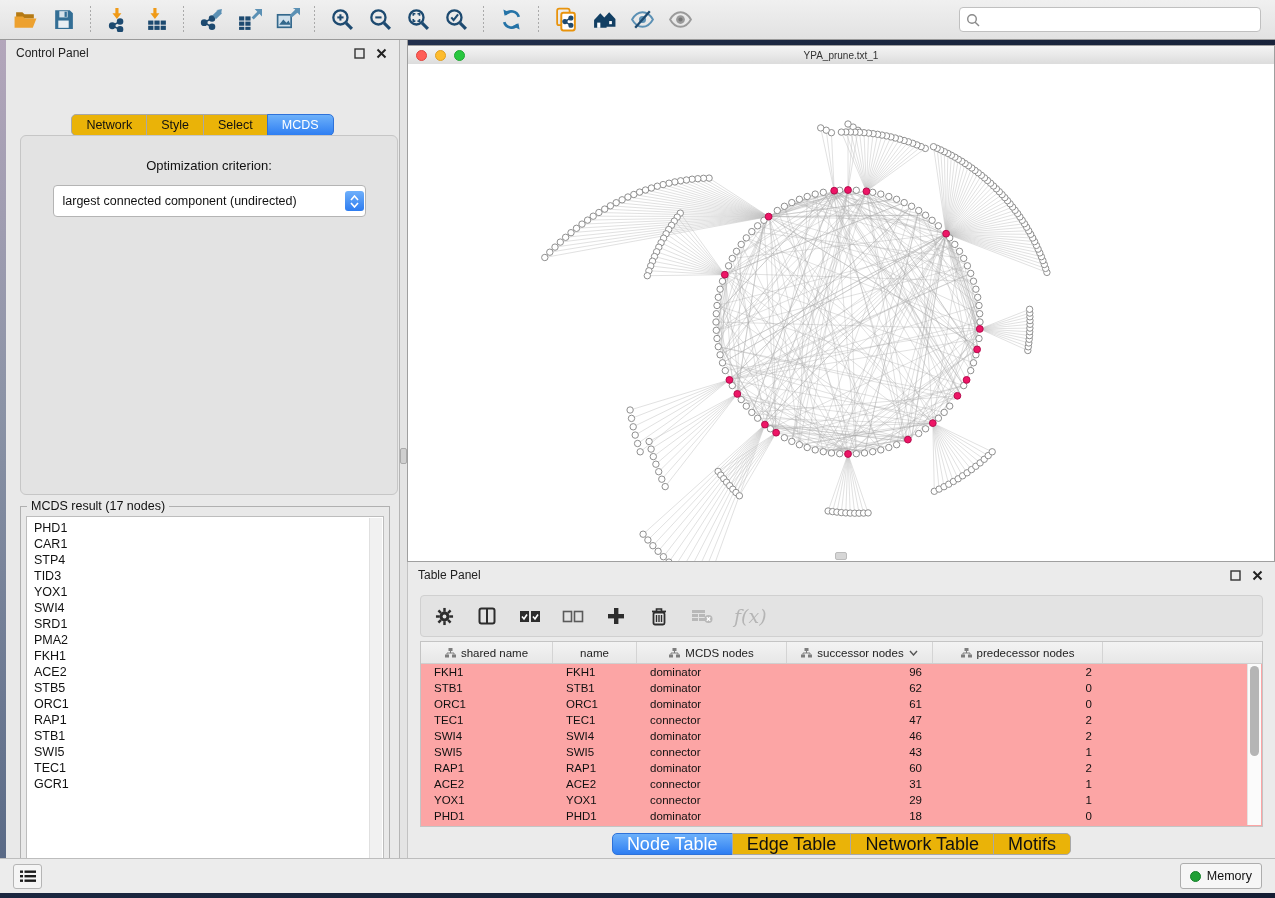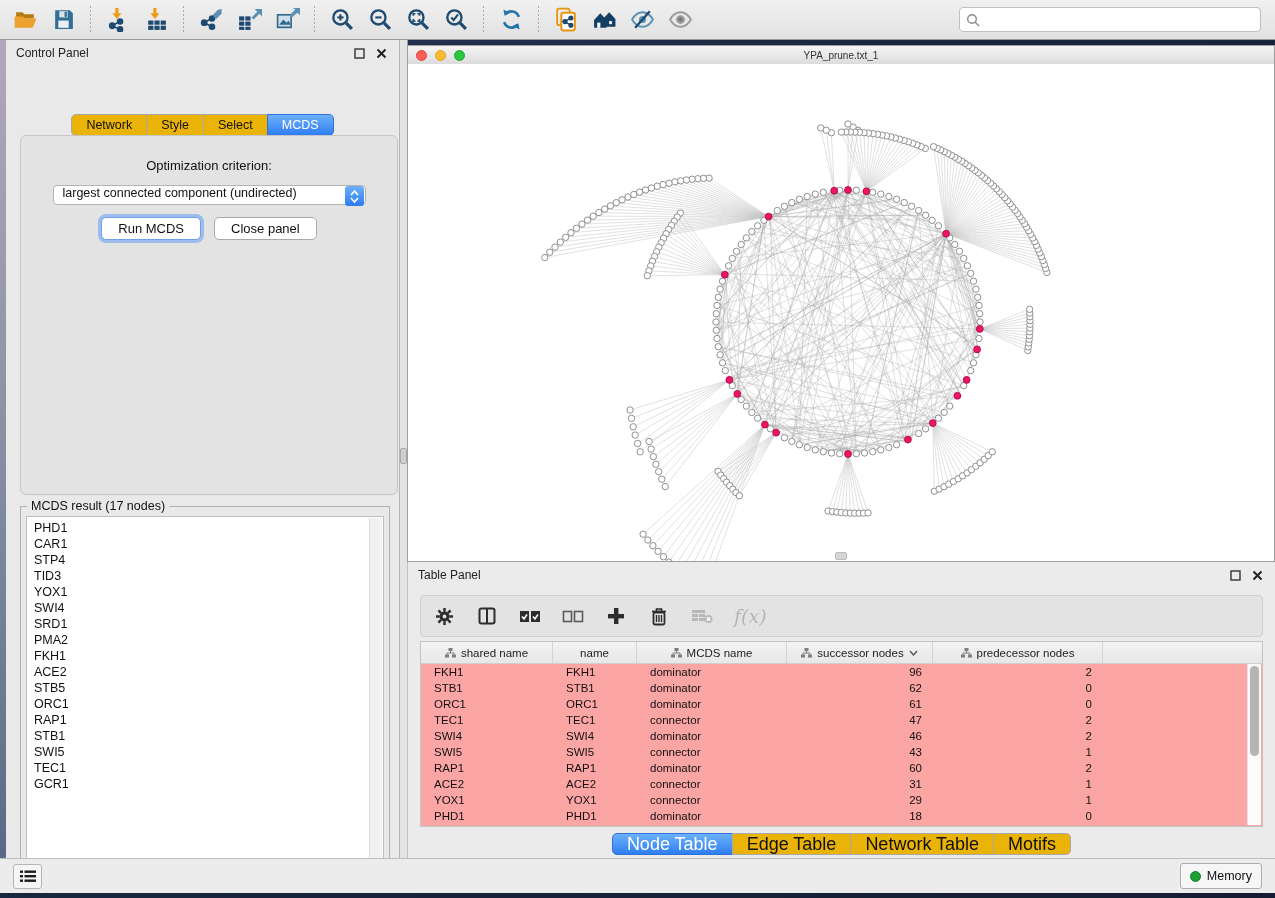--- a/index.html
+++ b/index.html
@@ -31,22 +31,22 @@
   .cp-tabs{position:absolute;left:0;top:74px;width:100%;display:flex;justify-content:center;}
   .seg{display:flex;}
   .seg .tab{height:20px;line-height:20px;padding:0 14px;font-size:12.5px;background:#eab308;
        border:1px solid #a8a8a8;margin-left:-1px;color:#111;text-align:center;}
   .seg .tab:first-child{border-radius:5px 0 0 5px;margin-left:0;}
   .seg .tab:last-child{border-radius:0 5px 5px 0;}
   .seg .tab.sel{background:linear-gradient(#6db1fa,#2e7ef2);border-color:#2e72d9;color:#fff;}
   .cp-body{position:absolute;left:14px;top:95px;width:378px;height:360px;background:#e3e3e3;
        border:1px solid #c6c6c6;border-radius:6px;box-sizing:border-box;}
   .crit-label{margin-top:22px;text-align:center;font-size:13px;color:#111;}
-  .dropdown{margin:12px auto 0;width:313px;height:20px;background:#fff;border:1px solid #b4b4b4;
-       border-radius:4px;display:flex;align-items:flex-start;box-sizing:border-box;position:relative;}
+  .dropdown{margin:12px auto 0;width:313px;height:32px;background:#fff;border:1px solid #b4b4b4;
+       border-radius:4px;display:flex;align-items:center;box-sizing:border-box;position:relative;}
   .dropdown .val{flex:1;font-size:12.5px;padding-left:9px;color:#111;white-space:nowrap;}
   .dd-step{width:19px;height:20px;border-radius:3px;margin-right:1px;
        background:linear-gradient(#6fb0fb,#2d7cf0);display:flex;flex-direction:column;
        align-items:center;justify-content:center;gap:1px;}
   .btn-row{margin-top:12px;display:flex;justify-content:center;gap:13px;}
   .btn{height:23px;padding:0 16px;background:#fff;border:1px solid #a9a9a9;border-radius:5px;
        font-size:13px;color:#111;display:flex;align-items:center;}
   .btn.focus{box-shadow:0 0 0 3px rgba(98,158,245,.55);border-color:#6f9fe8;}
   .result-box{position:absolute;left:14px;top:466px;width:370px;height:372px;
        border:1px solid #b0b0b0;box-sizing:border-box;background:#e9e9e9;}
@@ -293,24 +293,20 @@
       <div class="dropdown">
         <span class="val">largest connected component (undirected)</span>
         <span class="dd-step">
           <svg width="9" height="6" viewBox="0 0 9 6">
               <path d="M1 5l3.5-4L8 5" fill="none" stroke="#fff" stroke-width="1.6"></path>
             </svg>
           <svg width="9" height="6" viewBox="0 0 9 6">
               <path d="M1 1l3.5 4L8 1" fill="none" stroke="#fff" stroke-width="1.6"></path>
             </svg>
         </span>
-      </div>
-      <div class="btn-row">
-        <button class="btn focus">Run MCDS</button>
-        <button class="btn">Close panel</button>
       </div>
     </div>
 
     <div class="result-box">
       <span class="result-legend">MCDS result (17 nodes)</span>
       <div class="result-list">
         <div class="result-scroll"></div>
       <div class="item">PHD1</div>
           <div class="item">CAR1</div>
           <div class="item">STP4</div>
@@ -1206,21 +1202,21 @@
           </div>
           <div class="th c2">
             <svg width="11" height="10" viewBox="0 0 11 10">
               <g fill="#7d7d7d">
                 <rect x="3.5" y="0" width="4" height="3"></rect>
                 <rect x="0" y="6.5" width="4" height="3"></rect>
                 <rect x="7" y="6.5" width="4" height="3"></rect>
               </g>
               <path d="M5.5 3v2M2 6.5V5h7v1.5" fill="none" stroke="#7d7d7d" stroke-width="1"></path>
             </svg>
-            <span>MCDS name</span>
+            <span>MCDS nodes</span>
           </div>
           <div class="th c3">
             <svg width="11" height="10" viewBox="0 0 11 10">
               <g fill="#7d7d7d">
                 <rect x="3.5" y="0" width="4" height="3"></rect>
                 <rect x="0" y="6.5" width="4" height="3"></rect>
                 <rect x="7" y="6.5" width="4" height="3"></rect>
               </g>
               <path d="M5.5 3v2M2 6.5V5h7v1.5" fill="none" stroke="#7d7d7d" stroke-width="1"></path>
             </svg>

